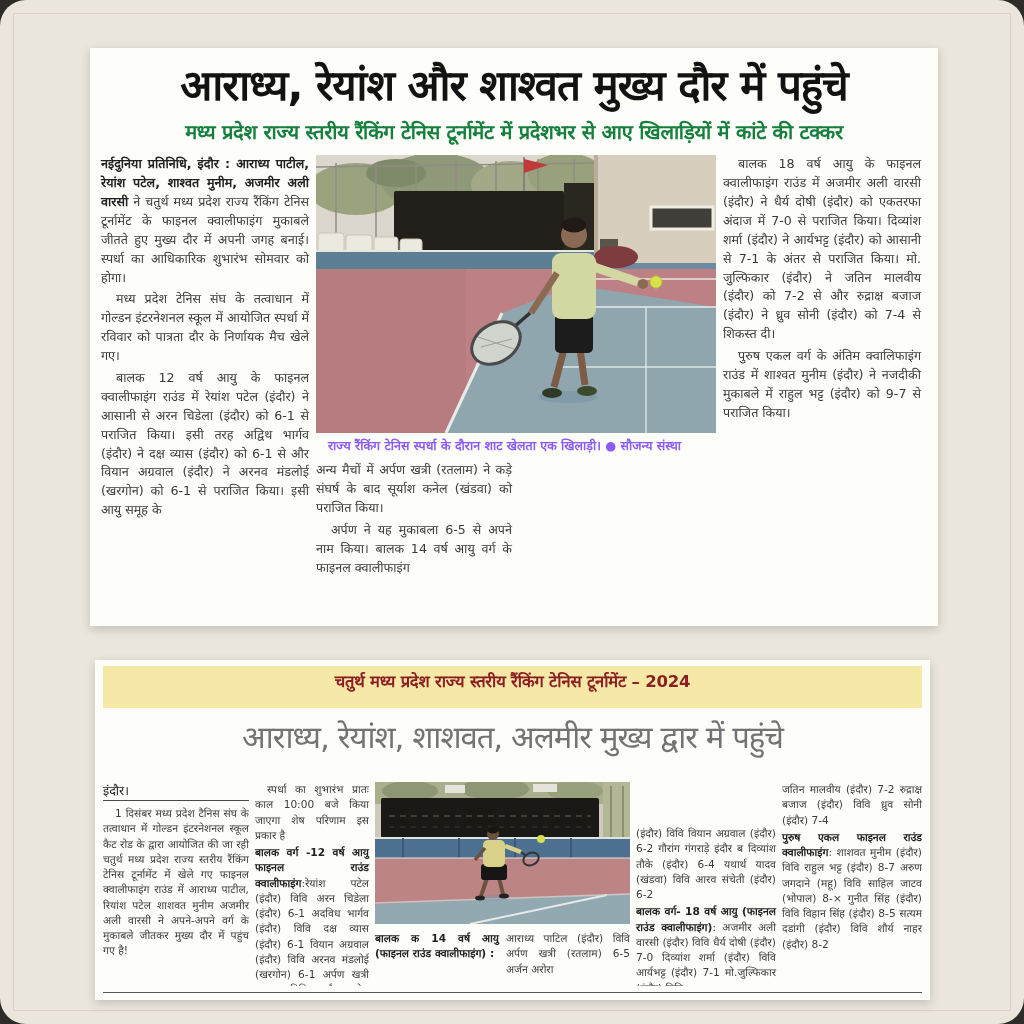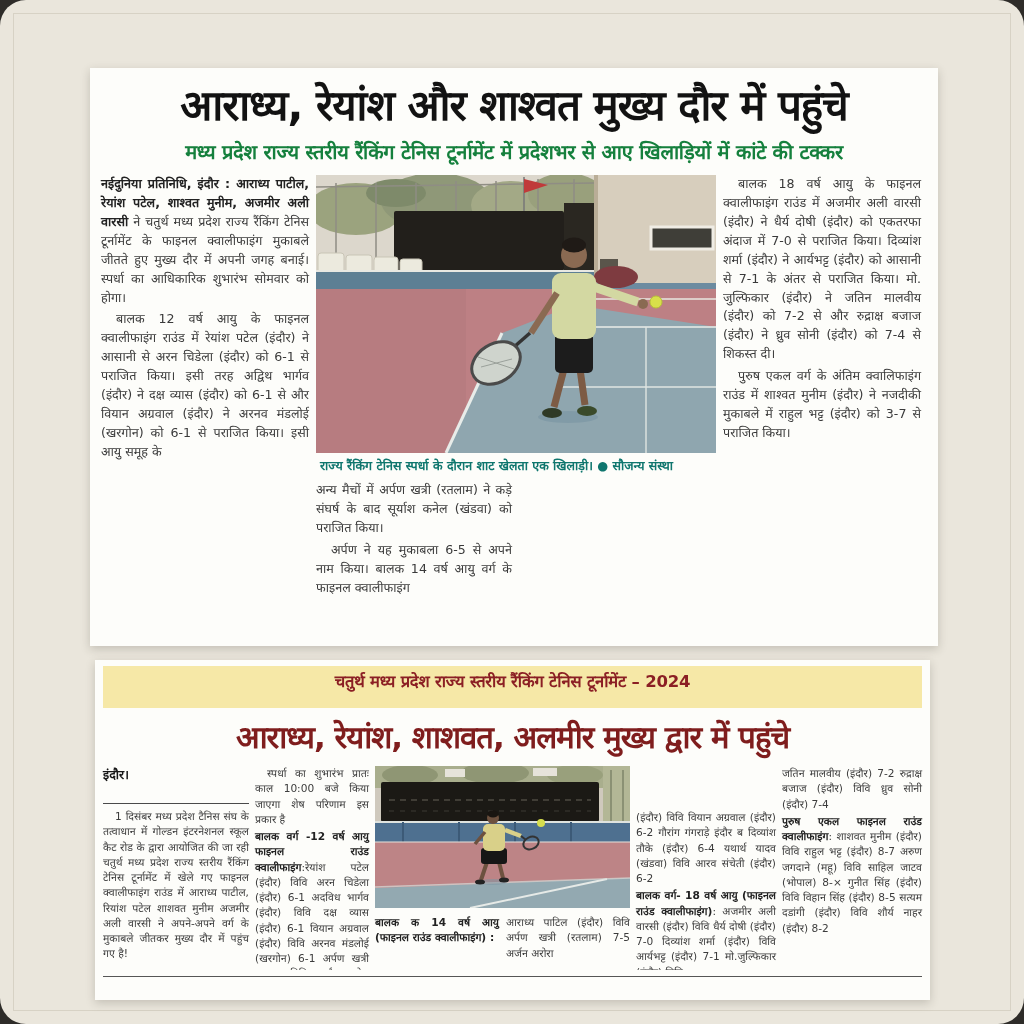--- a/index.html
+++ b/index.html
@@ -4,62 +4,62 @@
 <style>
   html,body { margin:0; padding:0; background:#2e2c29; }
   .frame {
     position:relative; width:1024px; height:1024px; margin:0 auto;
     background:#eae6dc; border-radius:26px; overflow:hidden;
     font-family:"DejaVu Sans","Liberation Sans",sans-serif;
   }
   .frame-border { position:absolute; inset:13px; border:1px solid #d7d2c5; pointer-events:none; }
 
   .clip { position:absolute; background:#fdfdfa; box-shadow:0 3px 9px rgba(60,55,45,.22); overflow:hidden; }
-  .clip-top    { left:90px; top:68px;  width:848px; height:578px; }
+  .clip-top    { left:90px; top:48px;  width:848px; height:578px; }
   .clip-bottom { left:95px; top:660px; width:835px; height:340px; }
 
   
   .top-headline {
     margin:12px 12px 0; text-align:center; font-size:42px; font-weight:700;
     color:#121212; line-height:1.22; letter-spacing:-1px; white-space:nowrap;
   }
   .top-subheadline {
     margin:7px 10px 0; text-align:center; font-size:20px; font-weight:700;
     color:#15803d; letter-spacing:-.3px; white-space:nowrap;
   }
   .top-cols { display:flex; gap:7px; padding:10px 11px 0; height:452px; overflow:hidden; }
   .ncol { font-size:12.6px; line-height:1.5; color:#3a3a3a; text-align:justify; }
   .ncol p { margin:0 0 3px; text-indent:15px; }
   .ncol p.lead { text-indent:0; }
   .bh { font-weight:700; color:#222; }
   .col-w1 { width:208px; }
   .col-mid { width:400px; }
   .col-w4 { width:198px; }
   .photo-top { width:400px; height:278px; display:block; background:#d8d3c8; }
-  .photo-caption { font-size:12.5px; font-weight:700; color:#0f766e; margin:5px 4px 7px; line-height:1.3; }
+  .photo-caption { font-size:12.5px; font-weight:700; color:#8b5cf6; margin:5px 12px 7px; line-height:1.3; }
   .mid-cols { display:flex; gap:8px; }
   .mid-col { width:196px; }
 
   
   .banner {
     margin:6px 8px 0; background:#f6e8a7; color:#8b1f24; font-weight:700;
     font-size:16.5px; text-align:center; padding:3px 0 16px; letter-spacing:-.2px;
   }
   .bot-headline {
-    margin:7px 4px 0; text-align:center; font-size:31px; font-weight:700;
-    color:#7f1d1d; letter-spacing:-1px; white-space:nowrap;
+    margin:7px 4px 16px; text-align:center; font-size:31px; font-weight:400;
+    color:#737373; letter-spacing:-1px; white-space:nowrap;
   }
   .bot-cols { display:flex; gap:6px; padding:9px 8px 0; height:204px; overflow:hidden; }
   .scol { font-size:10.6px; line-height:1.44; color:#3c3c3c; text-align:justify; }
   .scol p { margin:0 0 2px; text-indent:12px; }
   .scol p.lead { text-indent:0; }
   .bc1 { width:146px; } .bc2 { width:114px; } .bc3 { width:255px; } .bc4 { width:140px;margin-top:44px; } .bc5 { width:140px; }
   .dateline {
-    font-weight:700; font-size:12.5px; color:#161616; text-indent:0;
-    border-bottom:1.5px solid #4a4a4a; padding-bottom:19px; margin-bottom:5px;
+    font-weight:400; font-size:12.5px; color:#161616; text-indent:0;
+    border-bottom:1.5px solid #4a4a4a; padding-bottom:0; margin-bottom:5px;
   }
   .photo-bottom { width:255px; height:142px; display:block; background:#d8d3c8; }
   .subcap { display:flex; gap:7px; margin-top:7px; }
   .subcap-col { flex:1; }
   .subcap-col p { text-indent:0; }
   .bot-rule { margin:6px 8px 0; border-top:1.6px solid #565656; }
 </style>
 </head>
 <body>
 
@@ -67,20 +67,21 @@
   <div class="frame-border"></div>
 
   <div class="clip clip-top">
     <div class="top-headline">आराध्य, रेयांश और शाश्वत मुख्य दौर में पहुंचे</div>
     <div class="top-subheadline">मध्य प्रदेश राज्य स्तरीय रैंकिंग टेनिस टूर्नामेंट में प्रदेशभर से आए खिलाड़ियों में कांटे की टक्कर</div>
 
     <div class="top-cols">
 
       <div class="ncol col-w1">
         <p class="lead"><span class="bh">नईदुनिया प्रतिनिधि, इंदौर : आराध्य पाटील, रेयांश पटेल, शाश्वत मुनीम, अजमीर अली वारसी</span><span> ने चतुर्थ मध्य प्रदेश राज्य रैंकिंग टेनिस टूर्नामेंट के फाइनल क्वालीफाइंग मुकाबले जीतते हुए मुख्य दौर में अपनी जगह बनाई। स्पर्धा का आधिकारिक शुभारंभ सोमवार को होगा।</span></p>
+        <p>मध्य प्रदेश टेनिस संघ के तत्वाधान में गोल्डन इंटरनेशनल स्कूल में आयोजित स्पर्धा में रविवार को पात्रता दौर के निर्णायक मैच खेले गए।</p>
         <p>बालक 12 वर्ष आयु के फाइनल क्वालीफाइंग राउंड में रेयांश पटेल (इंदौर) ने आसानी से अरन चिडेला (इंदौर) को 6-1 से पराजित किया। इसी तरह अद्विथ भार्गव (इंदौर) ने दक्ष व्यास (इंदौर) को 6-1 से और वियान अग्रवाल (इंदौर) ने अरनव मंडलोई (खरगोन) को 6-1 से पराजित किया। इसी आयु समूह के</p>
       </div>
 
       <div class="col-mid">
         <svg class="photo-top" viewBox="0 0 400 278" preserveAspectRatio="none">
           <rect x="0" y="0" width="400" height="278" fill="#dcd7cc"></rect>
           <g>
             <ellipse cx="40" cy="34" rx="48" ry="26" fill="#9ba37e"></ellipse>
             <ellipse cx="120" cy="26" rx="55" ry="28" fill="#8f9878"></ellipse>
             <ellipse cx="195" cy="30" rx="40" ry="24" fill="#a3a986"></ellipse>
@@ -164,21 +165,21 @@
         <div class="mid-cols">
           <div class="ncol mid-col">
             <p class="lead">अन्य मैचों में अर्पण खत्री (रतलाम) ने कड़े संघर्ष के बाद सूर्याश कनेल (खंडवा) को पराजित किया।</p>
             <p>अर्पण ने यह मुकाबला 6-5 से अपने नाम किया। बालक 14 वर्ष आयु वर्ग के फाइनल क्वालीफाइंग</p>
           </div>
         </div>
       </div>
 
       <div class="ncol col-w4">
         <p>बालक 18 वर्ष आयु के फाइनल क्वालीफाइंग राउंड में अजमीर अली वारसी (इंदौर) ने धैर्य दोषी (इंदौर) को एकतरफा अंदाज में 7-0 से पराजित किया। दिव्यांश शर्मा (इंदौर) ने आर्यभट्ट (इंदौर) को आसानी से 7-1 के अंतर से पराजित किया। मो. जुल्फिकार (इंदौर) ने जतिन मालवीय (इंदौर) को 7-2 से और रुद्राक्ष बजाज (इंदौर) ने ध्रुव सोनी (इंदौर) को 7-4 से शिकस्त दी।</p>
-        <p>पुरुष एकल वर्ग के अंतिम क्वालिफाइंग राउंड में शाश्वत मुनीम (इंदौर) ने नजदीकी मुकाबले में राहुल भट्ट (इंदौर) को 3-7 से पराजित किया।</p>
+        <p>पुरुष एकल वर्ग के अंतिम क्वालिफाइंग राउंड में शाश्वत मुनीम (इंदौर) ने नजदीकी मुकाबले में राहुल भट्ट (इंदौर) को 9-7 से पराजित किया।</p>
       </div>
     </div>
   </div>
 
   <div class="clip clip-bottom">
     <div class="banner">चतुर्थ मध्य प्रदेश राज्य स्तरीय रैंकिंग टेनिस टूर्नामेंट – 2024</div>
     <div class="bot-headline">आराध्य, रेयांश, शाशवत, अलमीर मुख्य द्वार में पहुंचे</div>
 
     <div class="bot-cols">
 
@@ -246,21 +247,21 @@
             <ellipse cx="118" cy="48" rx="5.5" ry="3.5" fill="#191511"></ellipse>
           </g>
           <circle cx="166" cy="57" r="4" fill="#d6de4e"></circle>
         </svg>
 
         <div class="scol subcap">
           <div class="subcap-col">
             <p class="bh">बालक क 14 वर्ष आयु (फाइनल राउंड क्वालीफाइंग) :</p>
           </div>
           <div class="subcap-col">
-            <p>आराध्य पाटिल (इंदौर) विवि अर्पण खत्री (रतलाम) 7-5 अर्जन अरोरा</p>
+            <p>आराध्य पाटिल (इंदौर) विवि अर्पण खत्री (रतलाम) 6-5 अर्जन अरोरा</p>
           </div>
         </div>
       </div>
 
       <div class="scol bc4">
         <p class="lead">(इंदौर) विवि वियान अग्रवाल (इंदौर) 6-2 गौरांग गंगराड़े इंदौर ब दिव्यांश तौके (इंदौर) 6-4 यथार्थ यादव (खंडवा) विवि आरव संचेती (इंदौर) 6-2</p>
         <p class="lead"><span class="bh">बालक वर्ग- 18 वर्ष आयु (फाइनल राउंड क्वालीफाइंग)</span><span>: अजमीर अली वारसी (इंदौर) विवि धैर्य दोषी (इंदौर) 7-0 दिव्यांश शर्मा (इंदौर) विवि आर्यभट्ट (इंदौर) 7-1 मो.जुल्फिकार (इंदौर) विवि</span></p>
       </div>
 
       <div class="scol bc5">

